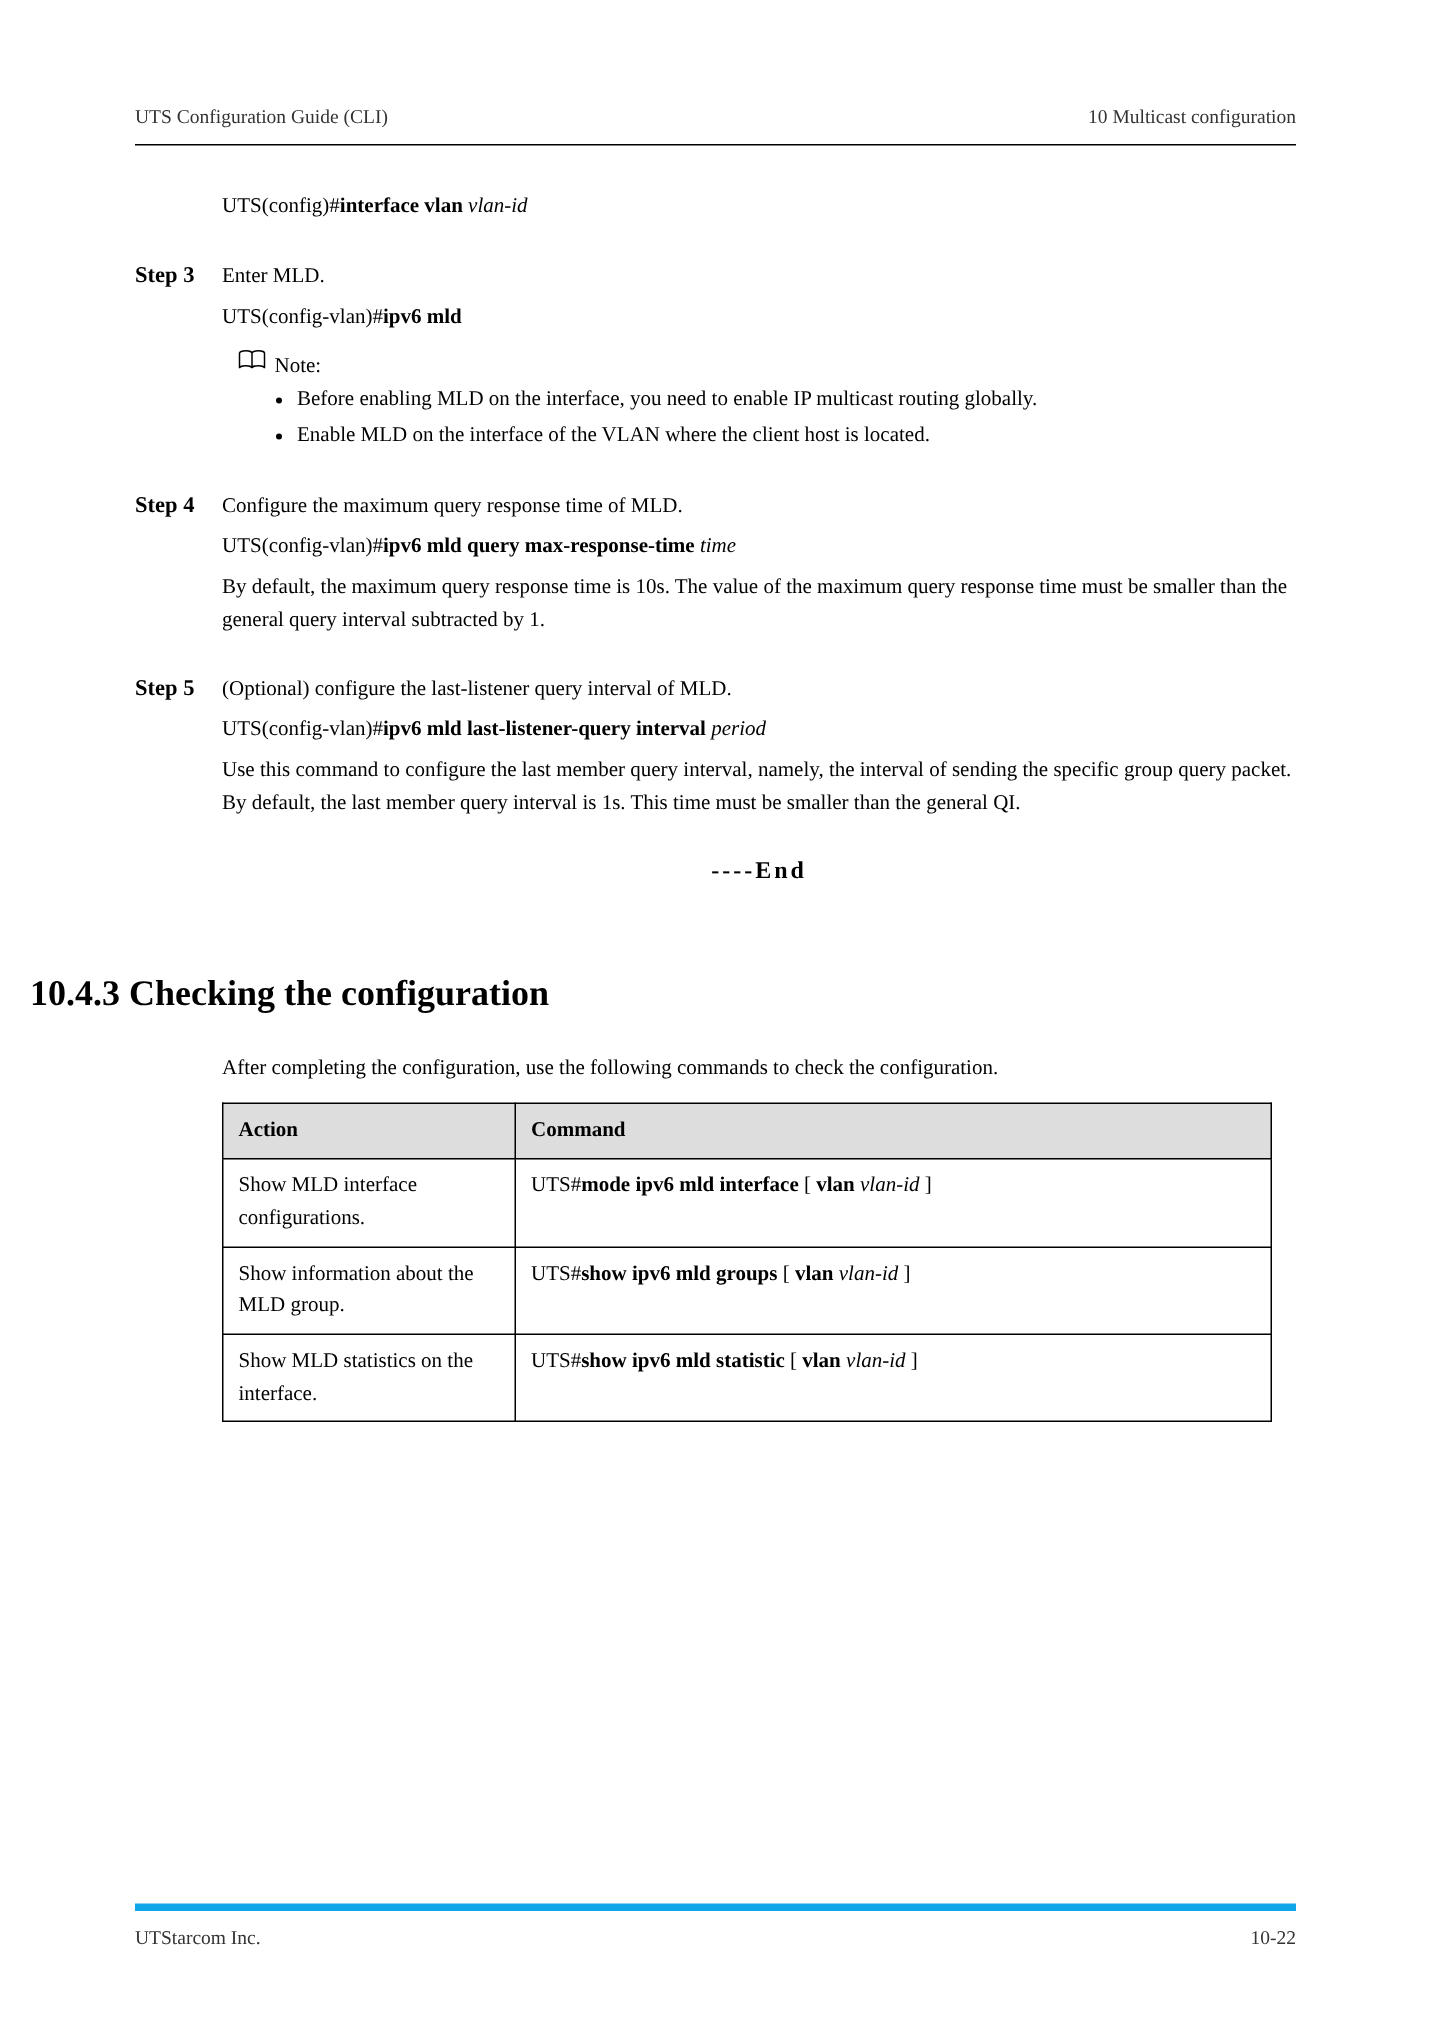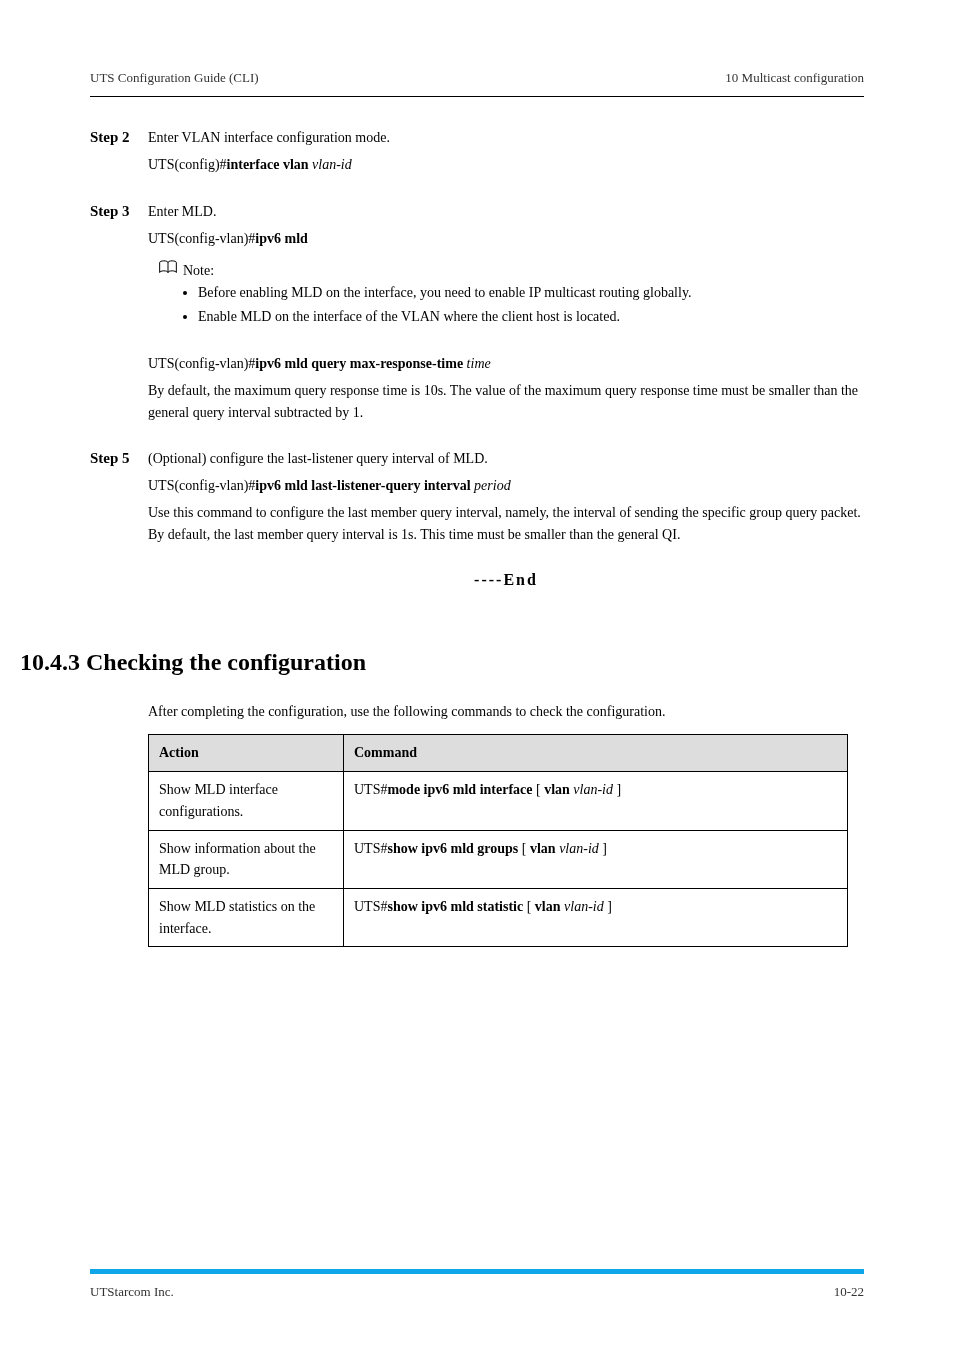--- a/index.html
+++ b/index.html
@@ -149,24 +149,20 @@
   </style>
 </head>
 <body>
 
 <div class="header">
   <span>UTS Configuration Guide (CLI)</span>
   <span>10 Multicast configuration</span>
 </div>
 
 <div class="step">
-  <div class="step-line">
-    <span class="step-label">Step 2</span>
-    <span class="step-content">Enter VLAN interface configuration mode.</span>
-  </div>
   <div class="cmd">
     <span>UTS(config)#</span><span class="cmd-bold">interface vlan</span><span class="italic"> vlan-id</span>
   </div>
 </div>
 
 <div class="step">
   <div class="step-line">
     <span class="step-label">Step 3</span>
     <span class="step-content">Enter MLD.</span>
   </div>
@@ -180,20 +176,24 @@
       </svg>
     </span><span class="note-label">Note:</span>
     <ul class="bullet-list">
       <li>Before enabling MLD on the interface, you need to enable IP multicast routing globally.</li>
       <li>Enable MLD on the interface of the VLAN where the client host is located.</li>
     </ul>
   </div>
 </div>
 
 <div class="step">
+  <div class="step-line">
+    <span class="step-label">Step 4</span>
+    <span class="step-content">Configure the maximum query response time of MLD.</span>
+  </div>
   <div class="cmd">
     <span>UTS(config-vlan)#</span><span class="cmd-bold">ipv6 mld query max-response-time</span><span class="italic"> time</span>
   </div>
   <div class="desc">By default, the maximum query response time is 10s. The value of the maximum query response time must be smaller than the general query interval subtracted by 1.</div>
 </div>
 
 <div class="step">
   <div class="step-line">
     <span class="step-label">Step 5</span>
     <span class="step-content">(Optional) configure the last-listener query interval of MLD.</span>

